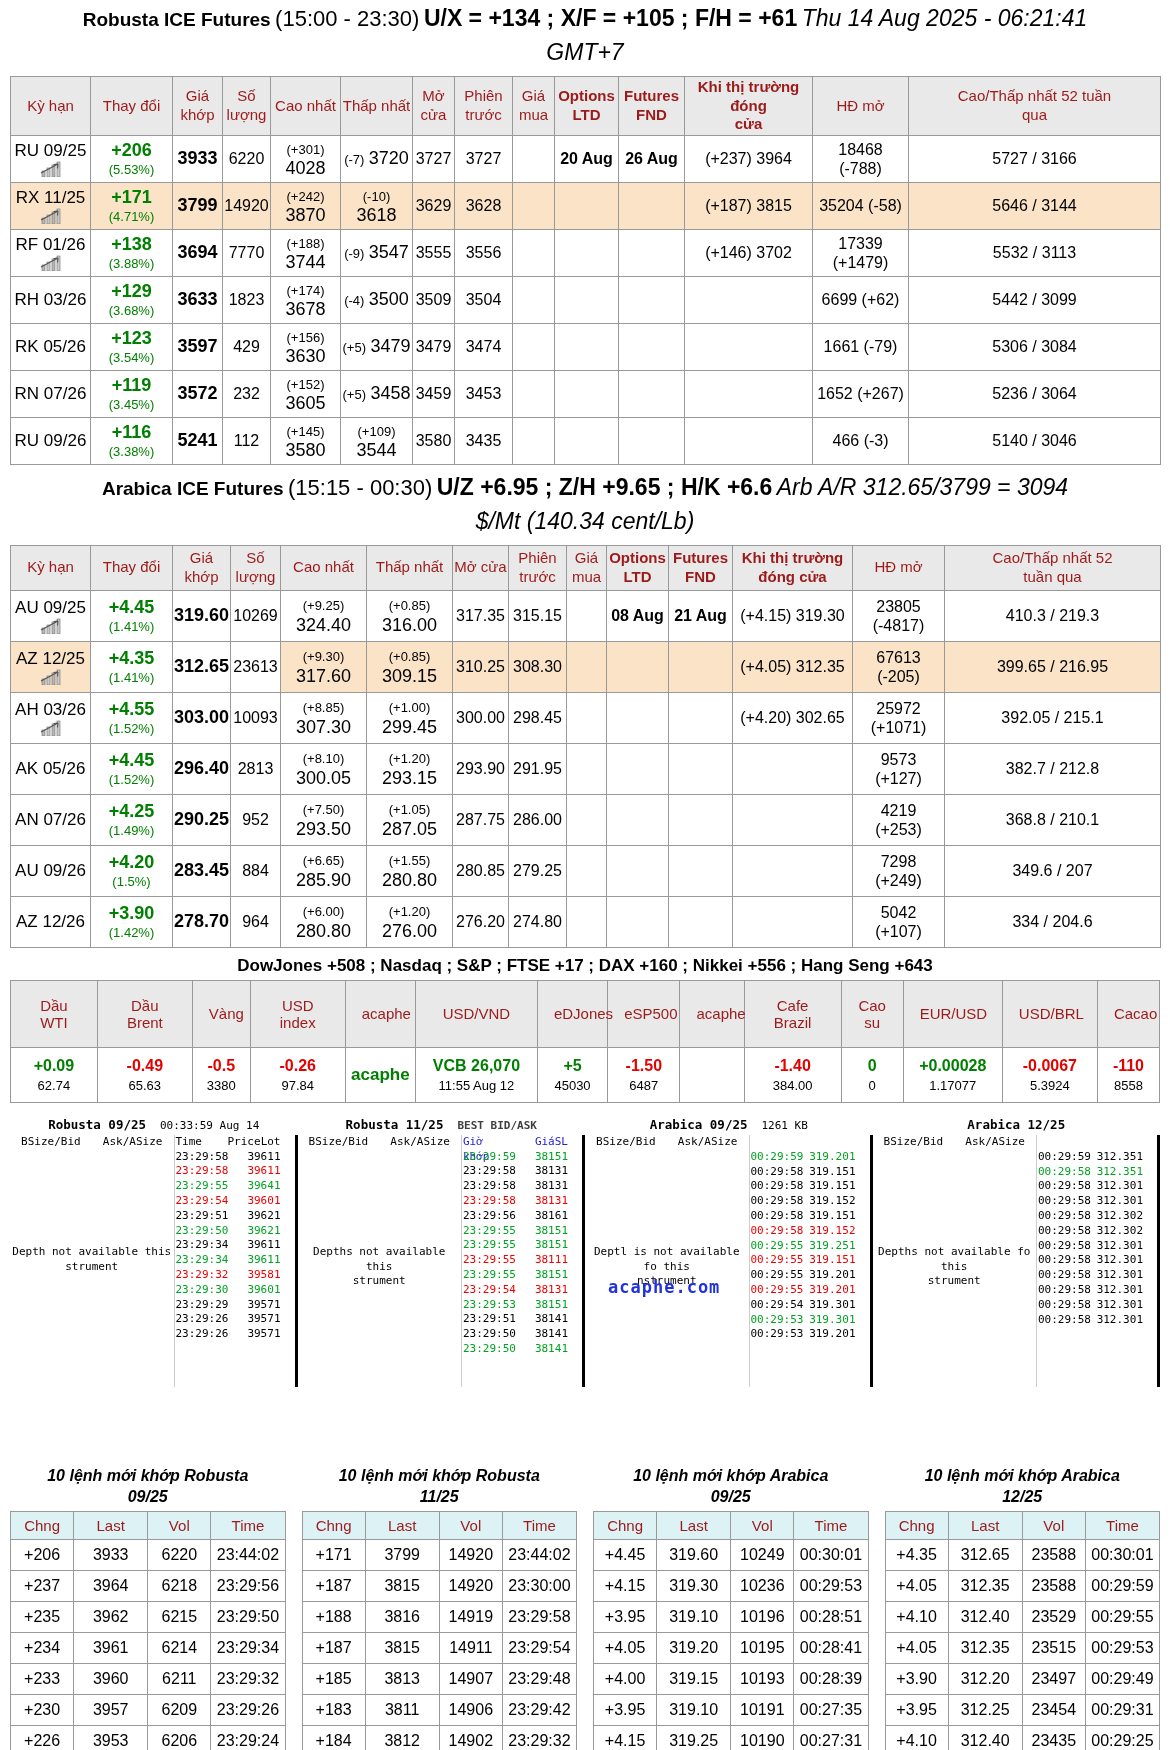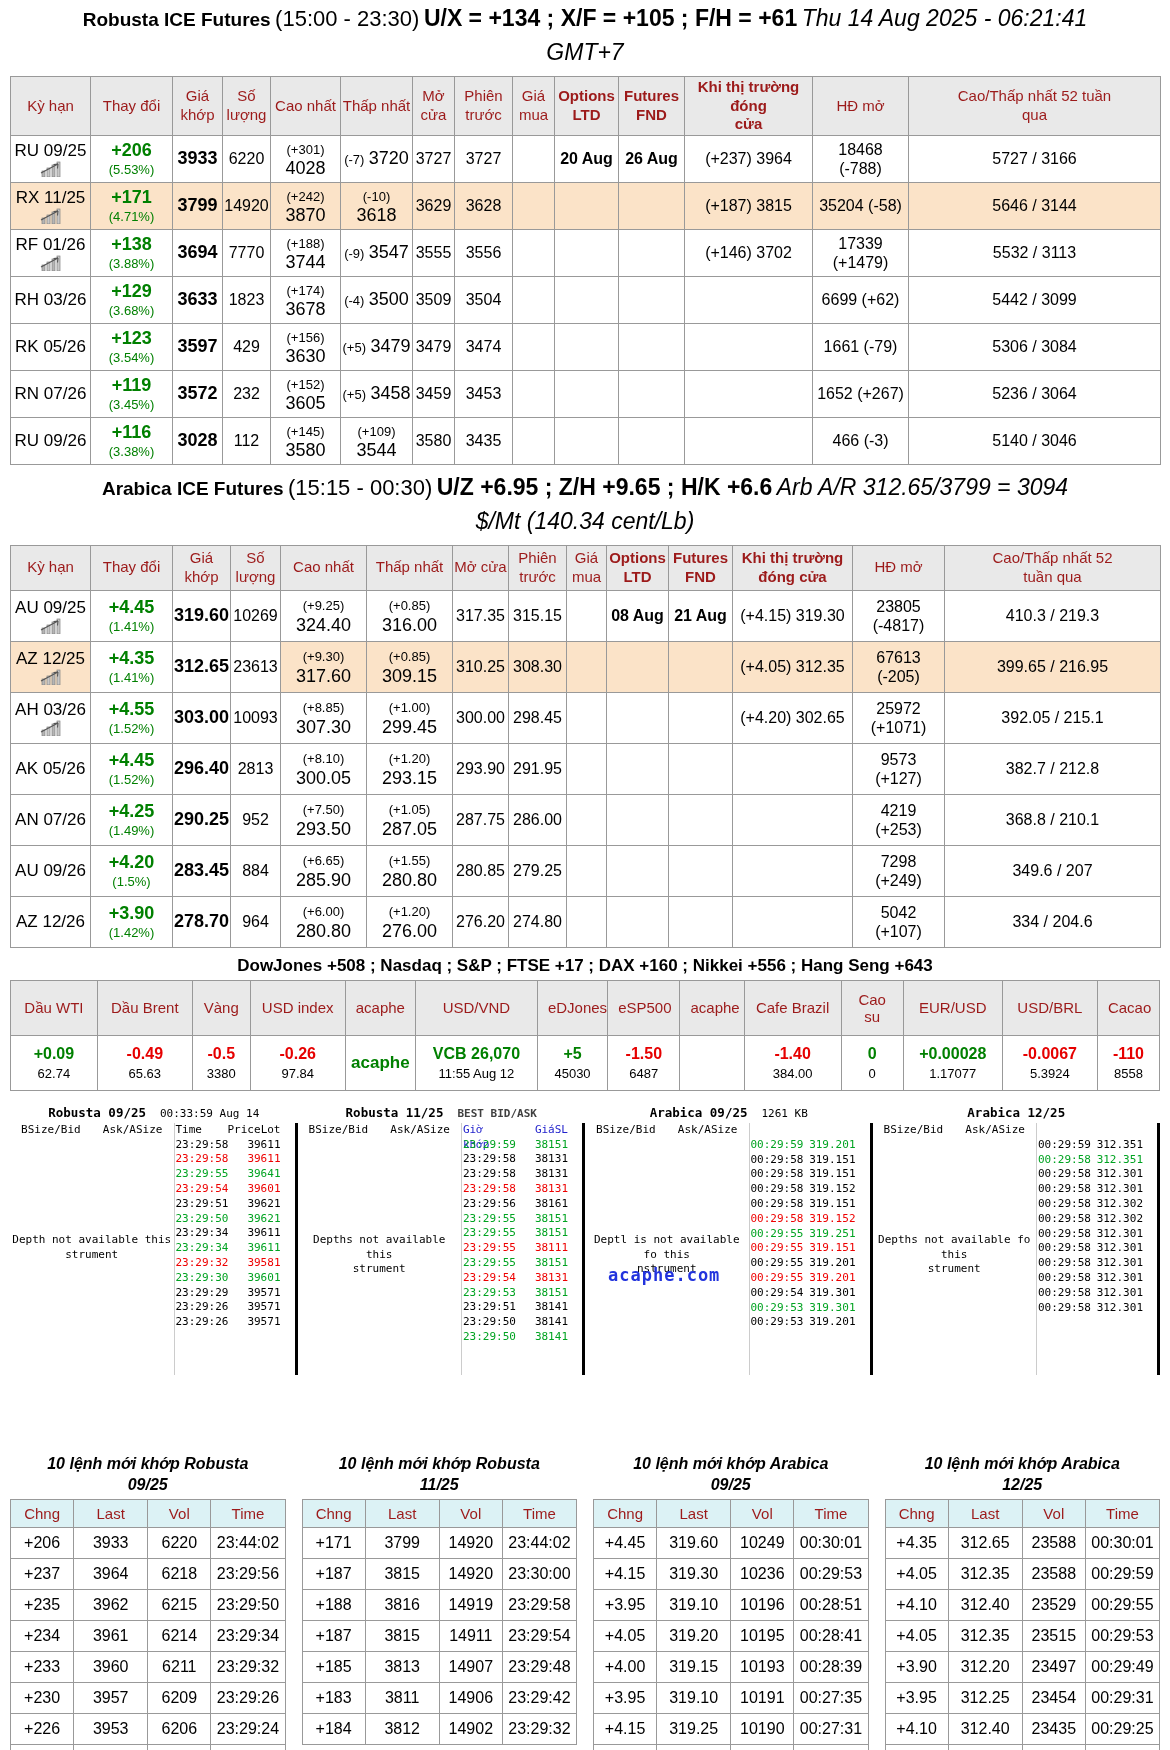--- a/index.html
+++ b/index.html
@@ -25,21 +25,21 @@
   .chgp{color:#008000;font-size:13px;}
   .last{font-weight:bold;font-size:18px;}
   .sub{font-size:13px;}
   .val{font-size:18px;}
   .bold{font-weight:bold;}
   .contract{font-size:17px;}
   .cicon{height:16px;line-height:0;}
 
   .indices{text-align:center;font-weight:bold;font-size:17px;margin:8px 0 2px;}
   table.ind{border-collapse:collapse;table-layout:fixed;width:1150px;margin:4px auto 0;}
-  .ind th{background:#e9e9e9;color:#9c1a1a;font-weight:normal;font-size:15px;border:1px solid #999;height:25px;padding:10px;}
+  .ind th{background:#e9e9e9;color:#9c1a1a;font-weight:normal;font-size:15px;border:1px solid #999;height:25px;padding:16px;}
   .ind td{border:1px solid #999;text-align:center;height:52px;vertical-align:middle;}
   .chgline{font-weight:bold;font-size:16px;}
   .valline{font-size:13px;margin-top:3px;color:#000;}
   .up{color:#008000;}
   .down{color:#e60000;}
   .brand{color:#008000;font-weight:bold;font-size:17px;}
 
   .depth{position:relative;display:flex;margin-top:14px;font-family:"DejaVu Sans Mono",monospace;}
   .panel{width:25%;}
   .phead{display:flex;justify-content:center;align-items:baseline;gap:14px;font-size:12.5px;font-weight:bold;height:18px;}
@@ -236,21 +236,21 @@
           <td></td>
           <td class="bold"></td>
           <td class="bold"></td>
           <td></td>
           <td>1652 (+267)</td>
           <td>5236 / 3064</td>
         </tr>
         <tr>
           <td><span class="contract">RU 09/26</span></td>
           <td><div class="chg">+116</div><div class="chgp">(3.38%)</div></td>
-          <td><span class="last">3028</span></td>
+          <td><span class="last">5241</span></td>
           <td>112</td>
           <td><span class="sub">(+145)</span><br><span class="val">3580</span></td>
           <td><span class="sub">(+109)</span><br><span class="val">3544</span></td>
           <td>3580</td>
           <td>3435</td>
           <td></td>
           <td class="bold"></td>
           <td class="bold"></td>
           <td></td>
           <td>466 (-3)</td>

